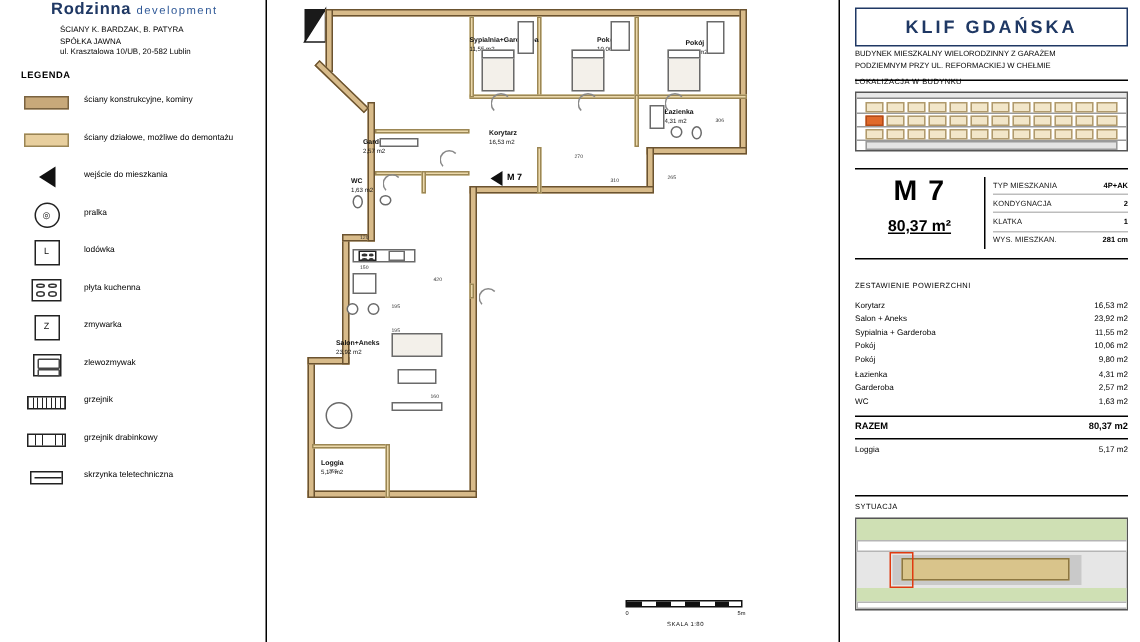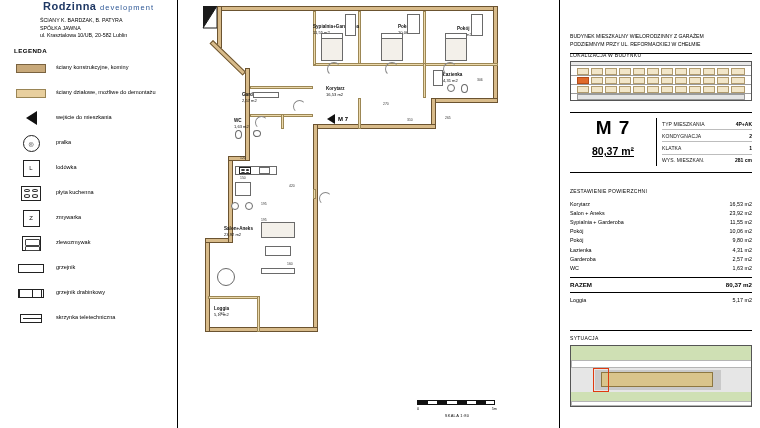--- a/index.html
+++ b/index.html
@@ -25,21 +25,21 @@
     padding: 0;
   }
   .dev-logo {
     position: absolute;
     left: 34px; top: 0px;
     width: 120px; height: 16px;
     color: #1f3864;
     font-size: 11px;
     font-weight: bold;
     letter-spacing: .5px;
-    text-align: right;
+    text-align: left;
   }
   .dev-logo .sub {
     font-size: 7.5px; font-weight: normal; letter-spacing: 1px;
     color: #2d5796;
   }
   .addr {
     position: absolute;
     left: 40px; top: 17px;
     width: 134px;
     font-size: 5.3px;
@@ -568,20 +568,23 @@
           <span>5m</span>
         </div>
         <div class="sc">SKALA 1:80</div>
       </div>
 
     </div>
   </div>
 
   <div id="right-panel">
 
+    <div class="rp-logo">
+      <span class="txt">KLIF GDAŃSKA</span>
+    </div>
 
     <div class="rp-sub">
       <div>BUDYNEK MIESZKALNY WIELORODZINNY Z GARAŻEM</div>
       <div>PODZIEMNYM PRZY UL. REFORMACKIEJ W CHEŁMIE</div>
     </div>
 
     <div id="loc-block">
       <div class="hdr rp-sec-title">LOKALIZACJA W BUDYNKU</div>
       <div class="bldg-elev">
         <div class="roofline"></div>

